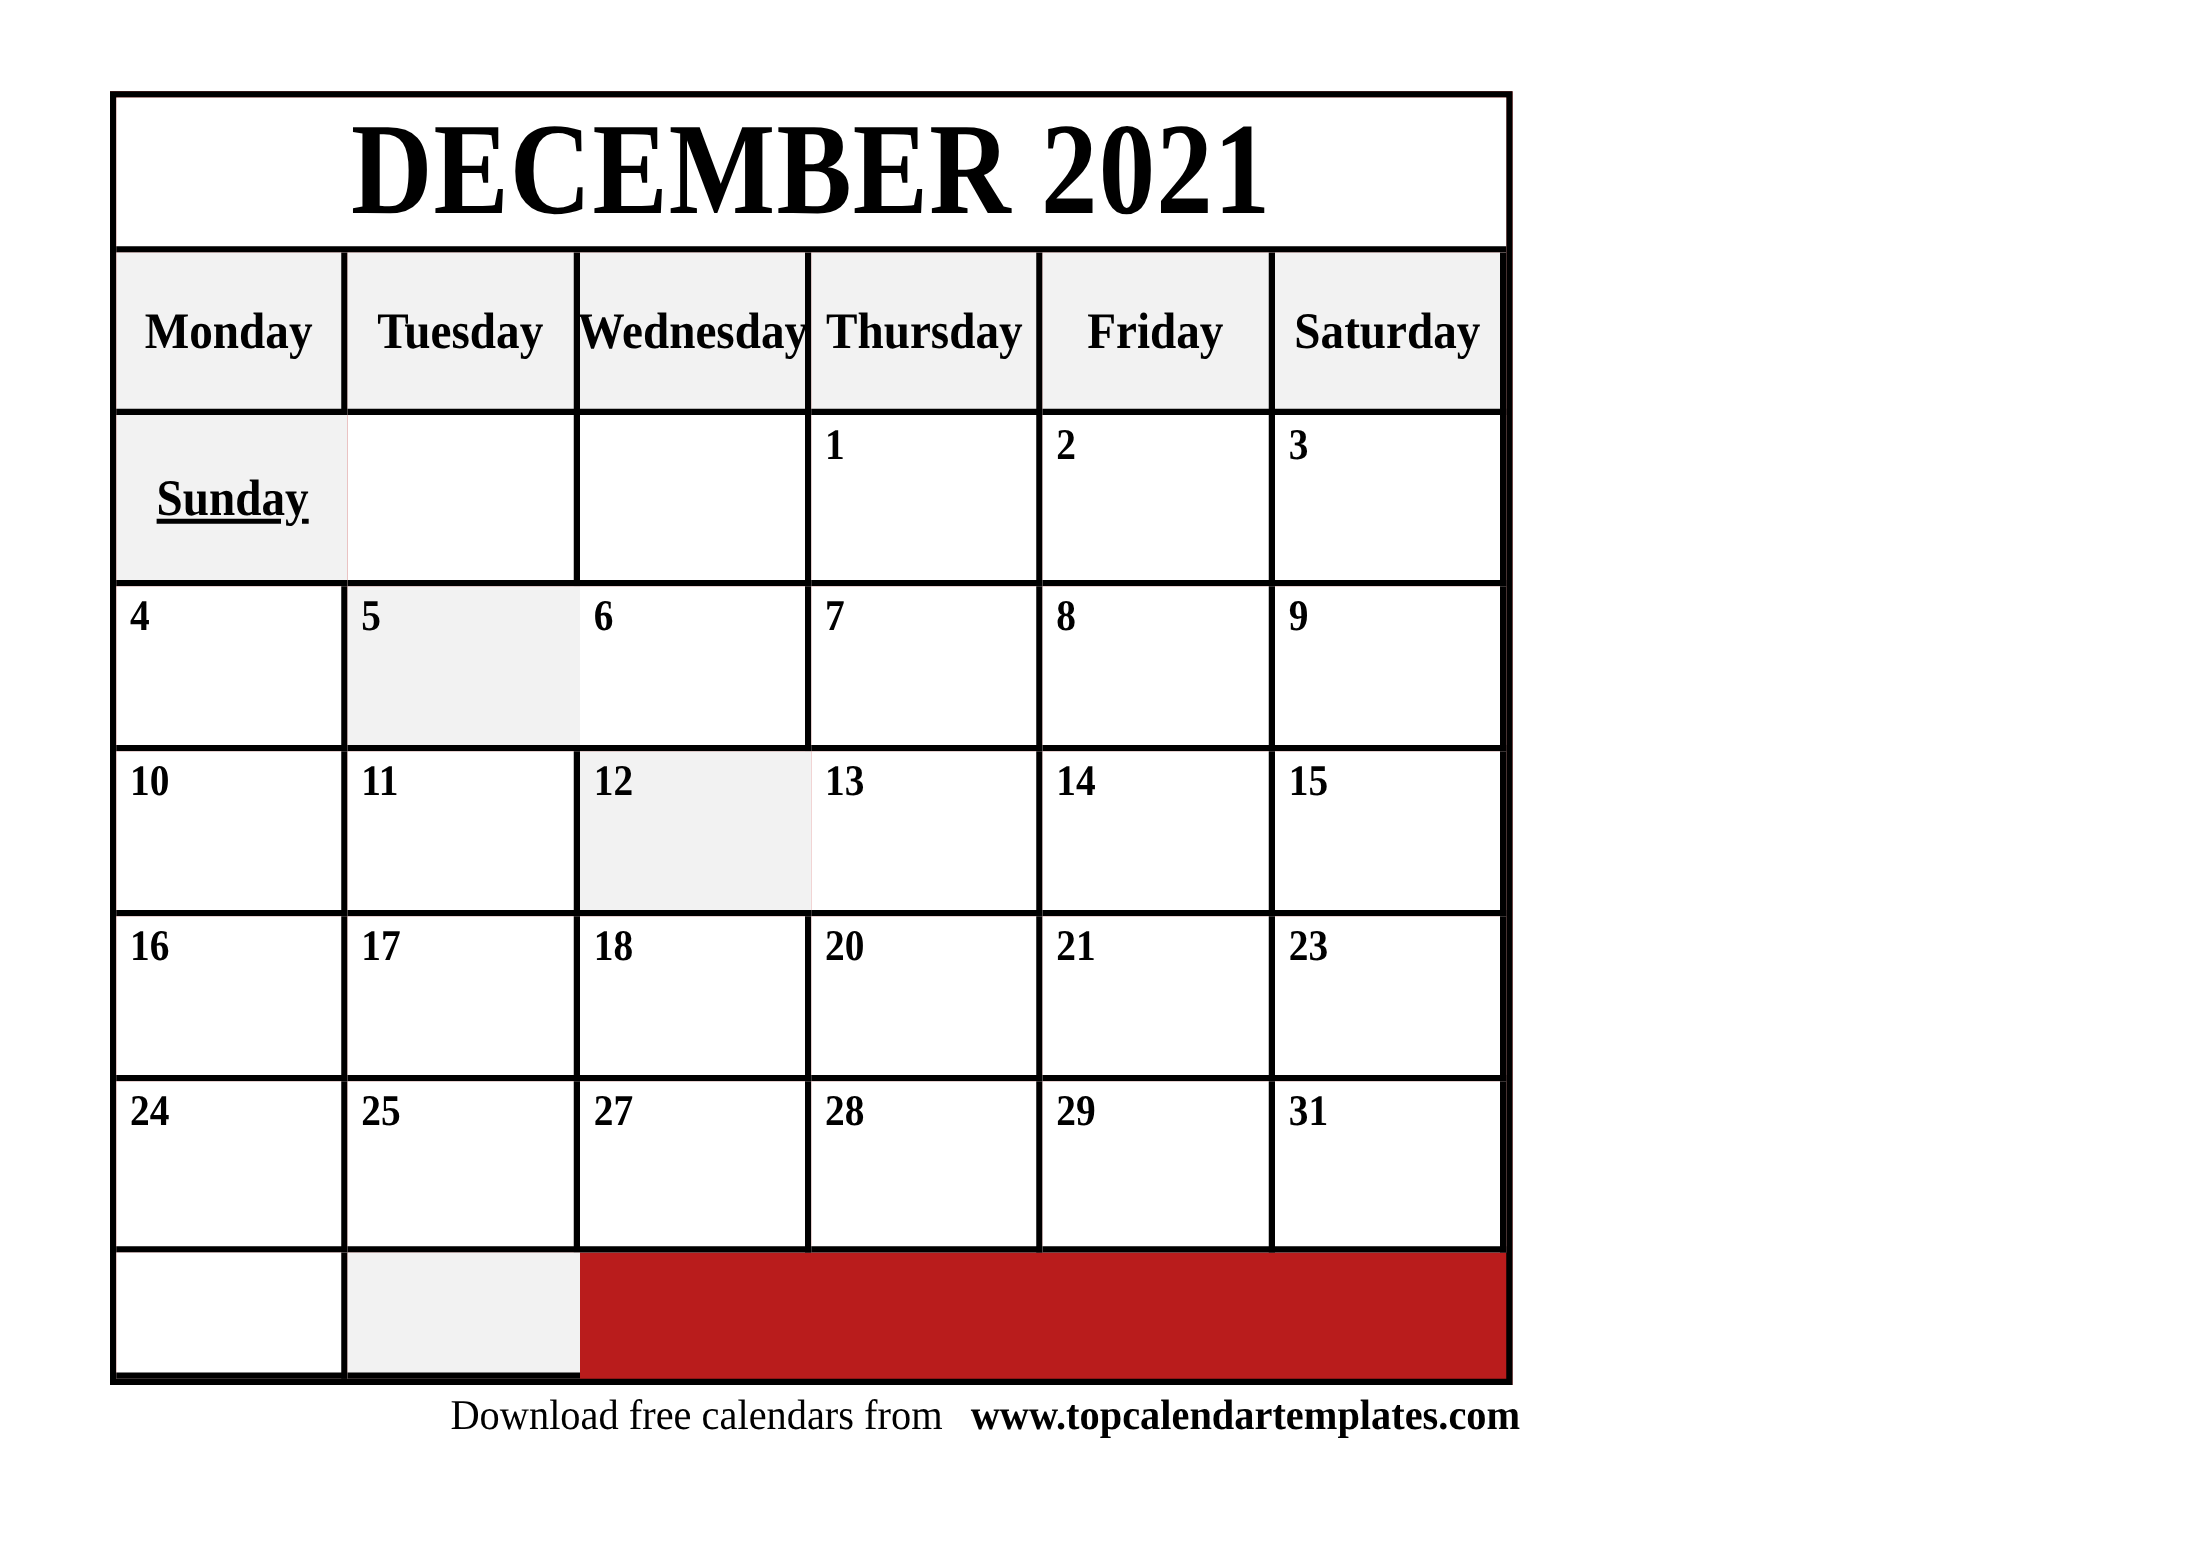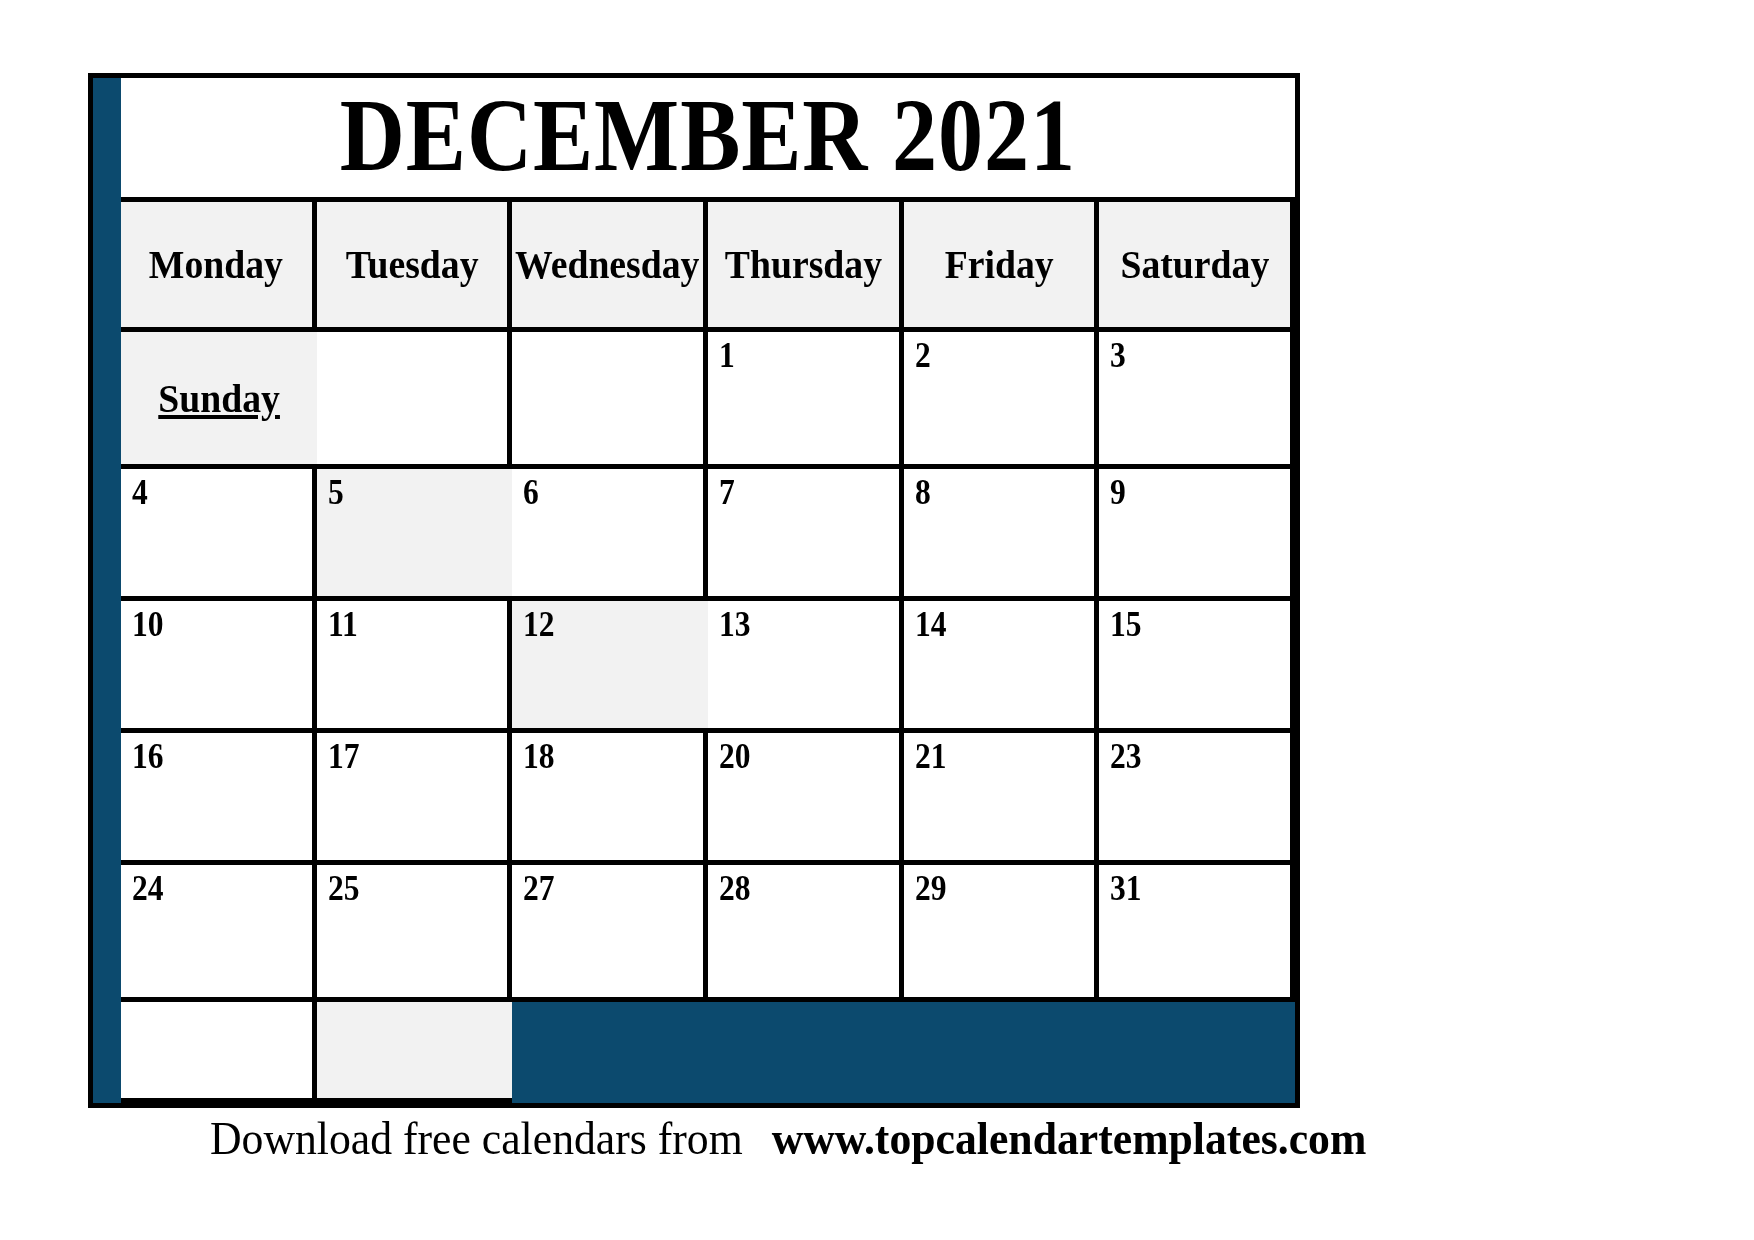--- a/index.html
+++ b/index.html
@@ -20,26 +20,25 @@
     width: 1754px;
     height: 1240px;
     box-sizing: border-box;
   }
 
   
   .calendar {
     position: absolute;
     left: 88px;
     top: 73px;
-    width: 1212px;
+    width: 1122px;
     height: 1035px;
     box-sizing: border-box;
     border: 5px solid #000000;
-    background: #0c4a6e;
-    padding-left: 28px;
+    background: #b91c1c;
   }
 
   
   .title-bar {
     position: relative;
     height: 124px;
     box-sizing: border-box;
     border-bottom: 5px solid #000000;
     background: #ffffff;
     display: flex;
@@ -122,21 +121,21 @@
   .date-num:empty { display: none; }
 
   
   .footer {
     position: absolute;
     left: 88px;
     top: 1114px;
     width: 1402px;
     text-align: center;
     font-family: "Liberation Serif", "DejaVu Serif", serif;
-    font-size: 46px;
+    font-size: 34px;
     line-height: 1.1;
     color: #000000;
     white-space: nowrap;
   }
   .footer .fnormal {
     font-weight: normal;
     transform: scaleX(0.95);
     display: inline-block;
   }
   .footer .fbold {

